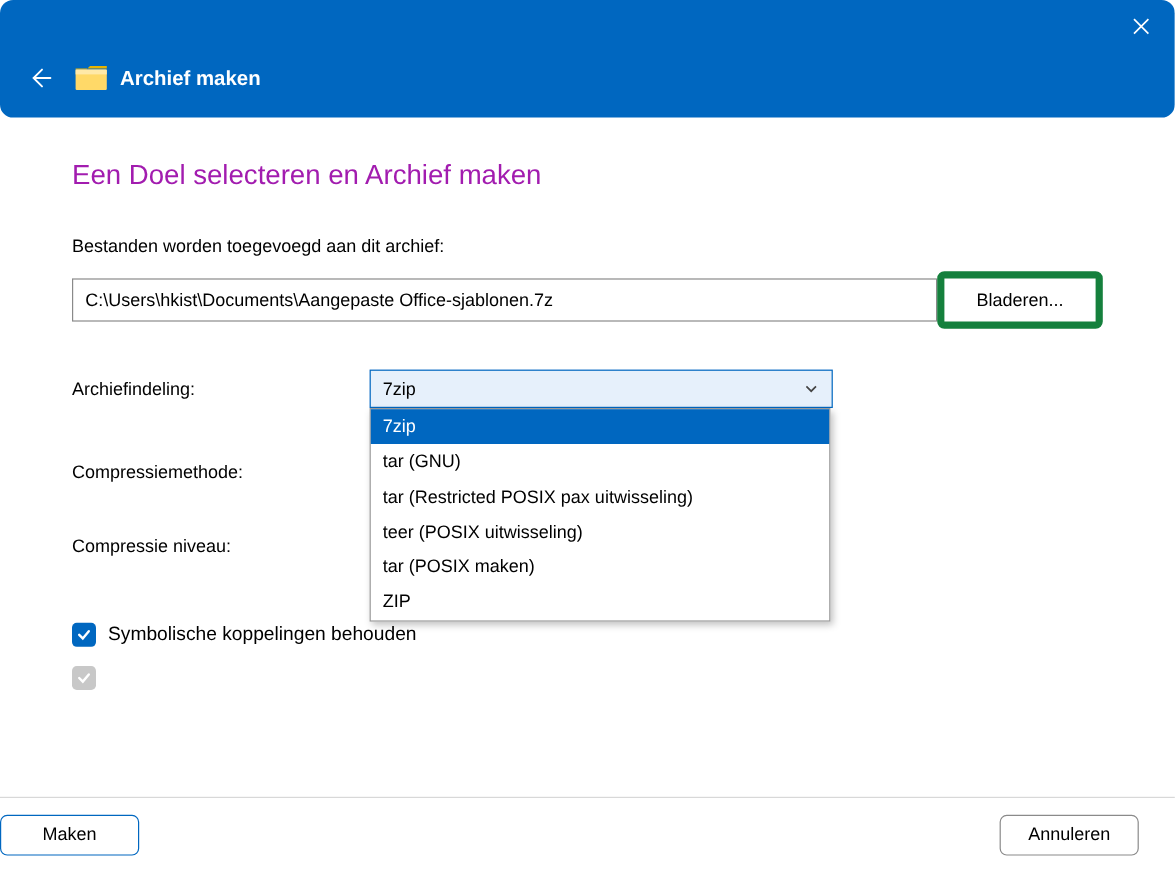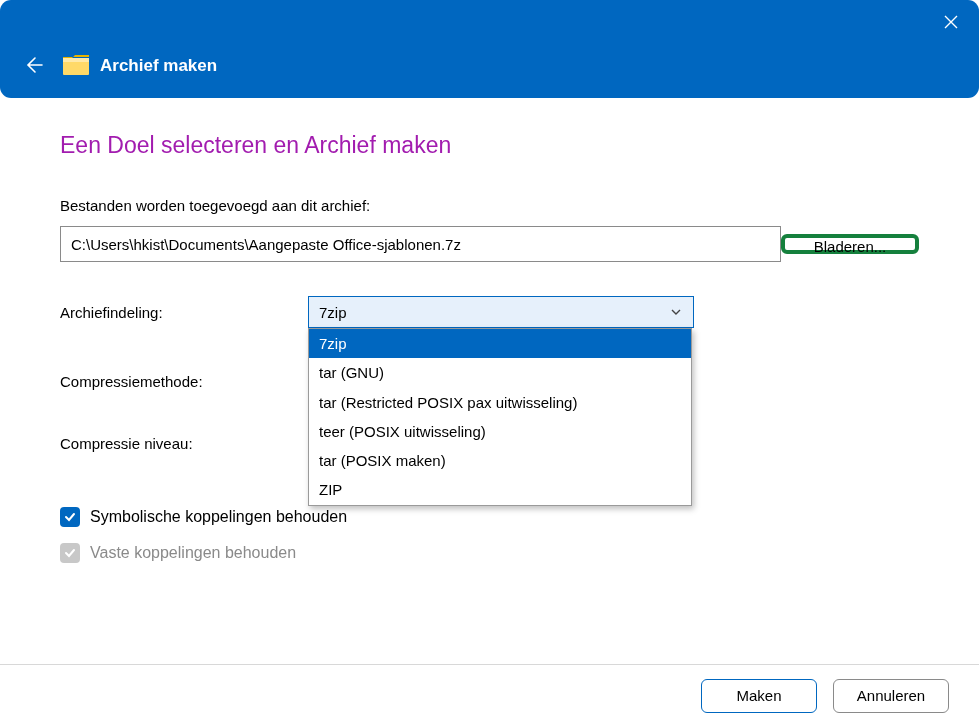--- a/index.html
+++ b/index.html
@@ -30,21 +30,21 @@
 }
 .page-heading {
   color: #a21caf; font-size: 23px; font-weight: 400; margin-bottom: 38px;
 }
 .field-label { font-size: 15px; color: #000; margin-bottom: 12px; }
 .row { display: flex; align-items: center; }
 .path-input {
   flex: 1; height: 36px; border: 1px solid #8a8a8a; padding: 0 10px; font-size: 15px;
 }
 .browse-btn {
-  width: 138px; height: 20px; border: 4px solid #15803d; border-radius: 6px; background: #fff;
+  width: 138px; height: 48px; border: 6px solid #15803d; border-radius: 6px; background: #fff;
   font-size: 15px; cursor: pointer;
 }
 
 .grid {
   margin-top: 34px;
   display: grid;
   grid-template-columns: 248px 1fr;
   row-gap: 45px;
   align-items: center;
   position: relative;
@@ -82,21 +82,21 @@
 .chk {
   width: 20px; height: 20px; border-radius: 4px; display: flex; align-items: center; justify-content: center;
 }
 .chk.on { background: #0067c0; }
 .chk.off { background: #c8c8c8; }
 .check-row.disabled { color: #8a8a8a; }
 
 .footer {
   position: absolute; left: 0; right: 0; bottom: 0; height: 62px;
   border-top: 1px solid #d8d8d8;
-  display: flex; align-items: center; justify-content: flex-end;
+  display: flex; align-items: center; justify-content: space-between;
   padding-right: 30px; gap: 16px;
 }
 .footer button {
   min-width: 116px; height: 34px; border: 1px solid #8a8a8a; border-radius: 6px; background: #fff;
   font-size: 15px; cursor: pointer; padding: 0 18px;
 }
 .footer .primary { border: 1.5px solid #0067c0; }
 </style>
 </head>
 <body>
@@ -166,21 +166,20 @@
           </svg>
       </div>
       <span>Symbolische koppelingen behouden</span>
     </div>
     <div class="check-row disabled">
       <div class="chk off">
         <svg width="14" height="14" viewBox="0 0 14 14">
             <path d="M3 7 L6 10 L11 4" stroke="#fff" stroke-width="2" fill="none" stroke-linecap="round"></path>
           </svg>
       </div>
-      <span>Vaste koppelingen behouden</span>
     </div>
   </div>
 </div>
 
 <div class="footer">
   <button class="primary">Maken</button>
   <button>Annuleren</button>
 </div>
 
 </body></html>

